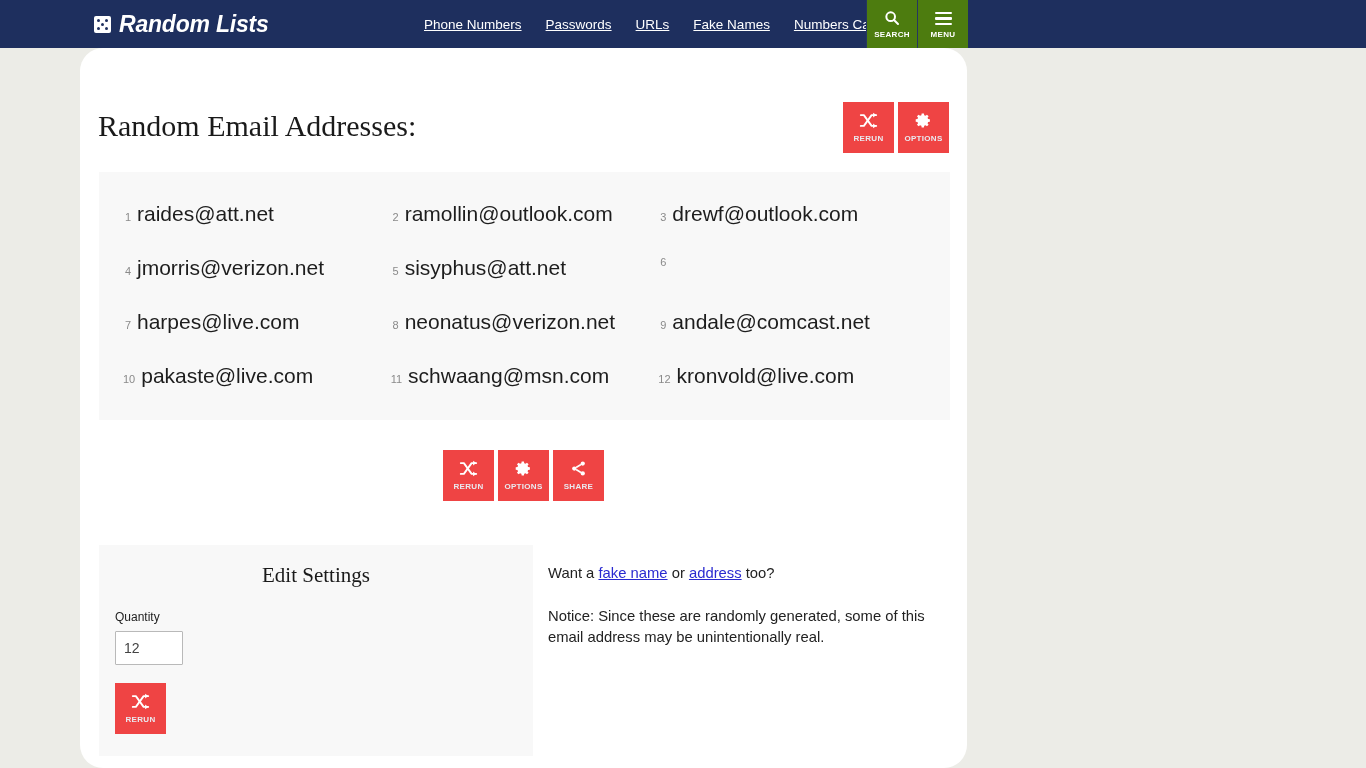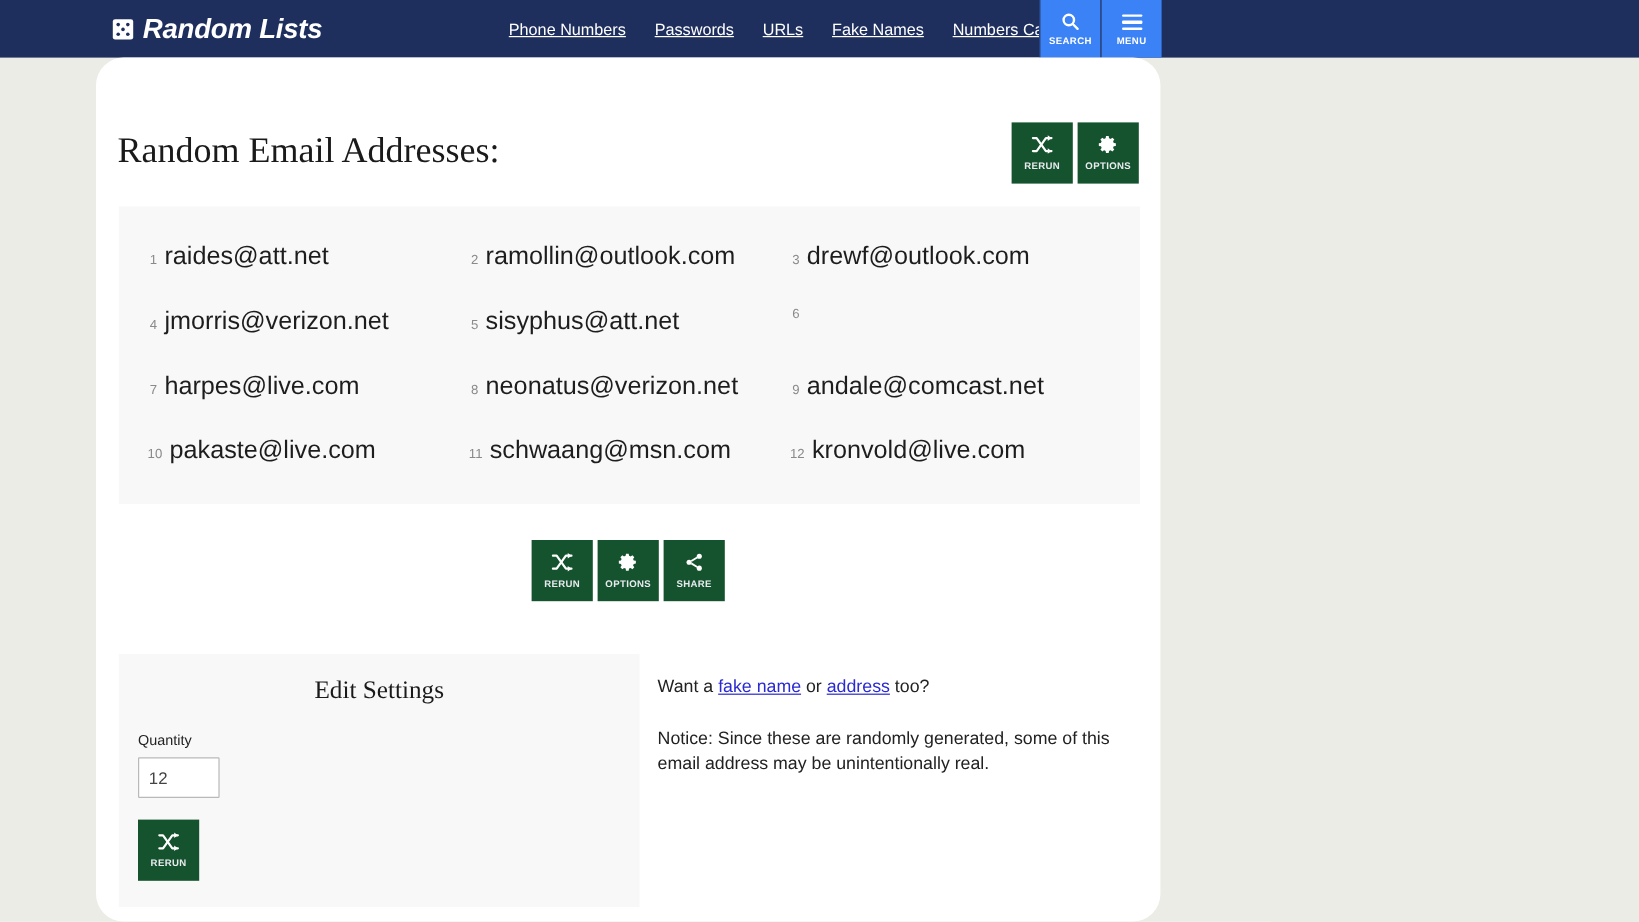--- a/index.html
+++ b/index.html
@@ -71,21 +71,21 @@
   }
 
   .iconbtns {
     position: absolute;
     right: 398px; top: 0;
     height: 48px;
     display: flex;
   }
   .iconbtn {
     width: 51px; height: 48px;
-    background: #3b82f6;
+    background: #4d7c0f;
     color: #ffffff;
     display: flex;
     flex-direction: column;
     align-items: center;
     justify-content: center;
     gap: 2px;
     border-left: 1px solid #26365f;
     cursor: pointer;
   }
   .iconbtn .glyph { font-size: 17px; line-height: 15px; }
@@ -129,21 +129,21 @@
   }
   .title-actions {
     position: absolute;
     right: 0; top: 4px;
     display: flex;
     gap: 4px;
   }
 
   .actbtn {
     width: 51px; height: 51px;
-    background: #14532d;
+    background: #ef4444;
     color: #ffffff;
     display: flex;
     flex-direction: column;
     align-items: center;
     justify-content: center;
     gap: 5px;
     cursor: pointer;
     border: none;
     padding: 10px;
     font-family: "Liberation Sans", sans-serif;

